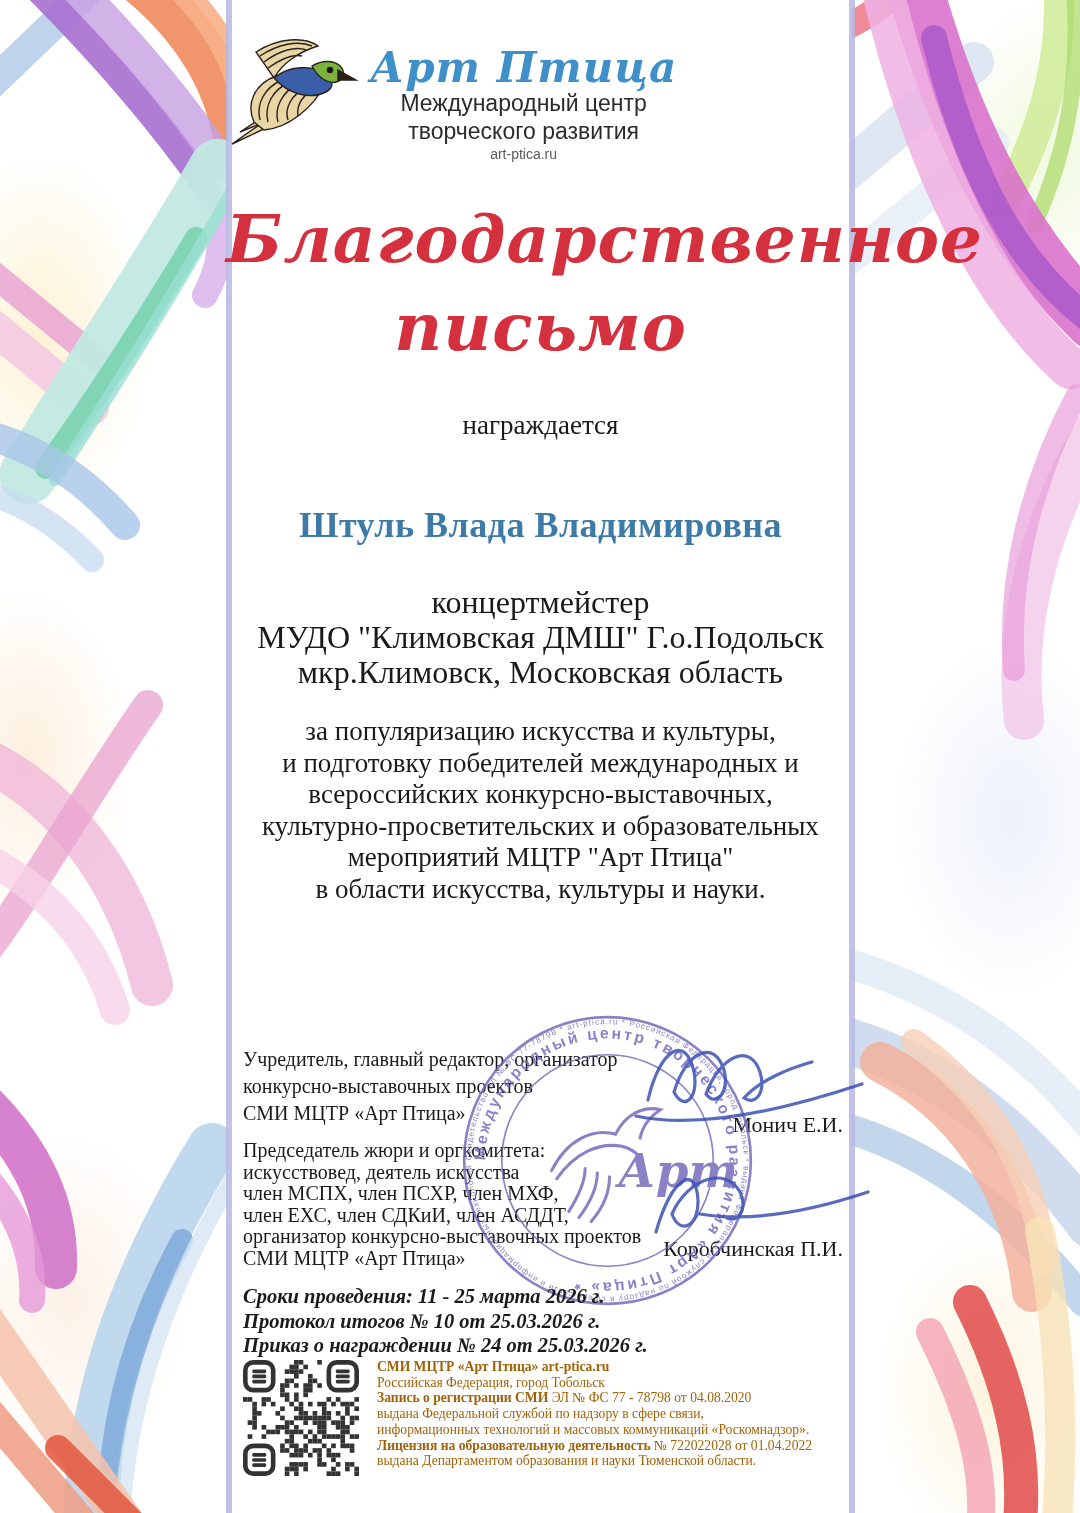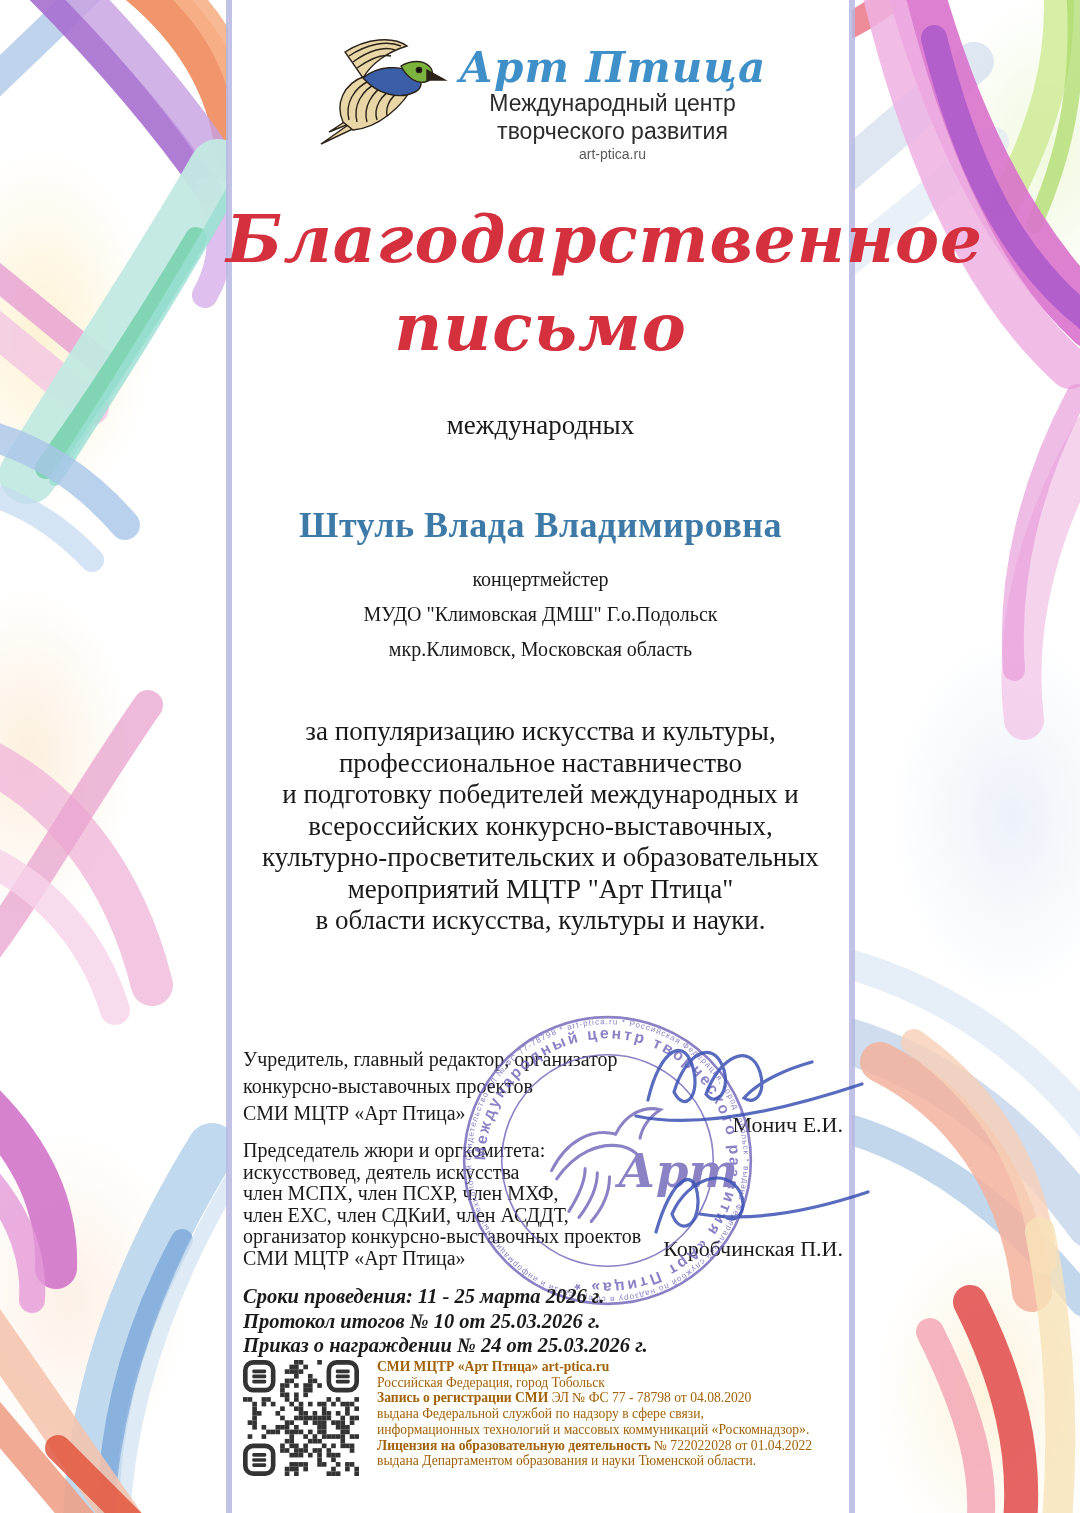--- a/index.html
+++ b/index.html
@@ -22,31 +22,31 @@
   .side svg { position:absolute; top:0; left:0; }
 
   .sep { position:absolute; top:0; width:6px; height:1513px; background:#b6b7e0; opacity:.85; }
   .sep-left { left:226px; }
   .sep-right { left:849px; }
 
   .paper { position:absolute; left:232px; top:0; width:617px; height:1513px; background:#ffffff; }
 
   .content-block { position:absolute; left:226px; width:629px; text-align:center; }
 
-  .logo-row { top:36px; display:flex; justify-content:center; align-items:flex-start; gap:6px; }
+  .logo-row { top:36px; display:flex; align-items:flex-start; gap:6px; }
   .logo-texts { text-align:center; padding-top:10px; }
   .logo-brand { font-family:"DejaVu Serif", serif; font-style:italic; font-weight:700; font-size:42px; color:#3f8fc9; letter-spacing:1px; line-height:1.05; }
   .logo-sub { font-family:"Liberation Sans", sans-serif; font-weight:400; font-size:23px; color:#2b2b2b; line-height:1.2; }
   .logo-url { font-family:"Liberation Sans", sans-serif; font-size:14px; color:#5a5a5a; line-height:1.3; }
 
   .title { top:196px; font-family:"DejaVu Serif", serif; font-style:italic; font-weight:700; color:#d4303e; font-size:66px; line-height:1.33; letter-spacing:1px; }
 
   .awarded { top:410px; font-size:27px; }
   .recipient { top:504px; font-size:36px; font-weight:700; color:#3d7aa8; letter-spacing:.5px; }
-  .position { top:562px; font-size:20px; line-height:35px; }
+  .position { top:585px; font-size:32px; line-height:35px; }
   .reason { top:716px; font-size:27px; line-height:31.5px; }
 
   .role { position:absolute; left:243px; text-align:left; font-size:20px; }
   .role-1 { top:1046px; line-height:27px; }
   .role-2 { top:1140px; line-height:21.5px; }
   .sig-name { position:absolute; right:237px; font-size:22px; text-align:right; }
   .sig-name-1 { top:1112px; }
   .sig-name-2 { top:1236px;margin-left:28px; }
 
   .stamp-svg { position:absolute; left:455px; top:1008px; opacity:.8; pointer-events:none; }
@@ -148,32 +148,31 @@
     <div class="logo-sub">творческого развития</div>
     <div class="logo-url">art-ptica.ru</div>
   </div>
 </div>
 
 <div class="content-block title">
   <div>Благодарственное</div>
   <div>письмо</div>
 </div>
 
-<div class="content-block awarded">международных</div>
+<div class="content-block awarded">награждается</div>
 <div class="content-block recipient">Штуль Влада Владимировна</div>
 
 <div class="content-block position">
   <div>концертмейстер</div>
   <div>МУДО "Климовская ДМШ" Г.о.Подольск</div>
   <div>мкр.Климовск, Московская область</div>
 </div>
 
 <div class="content-block reason">
   <div>за популяризацию искусства и культуры,</div>
-  <div>профессиональное наставничество</div>
   <div>и подготовку победителей международных и</div>
   <div>всероссийских конкурсно-выставочных,</div>
   <div>культурно-просветительских и образовательных</div>
   <div>мероприятий МЦТР "Арт Птица"</div>
   <div>в области искусства, культуры и науки.</div>
 </div>
 
 <div class="role role-1">
   <div>Учредитель, главный редактор, организатор</div>
   <div>конкурсно-выставочных проектов</div>

